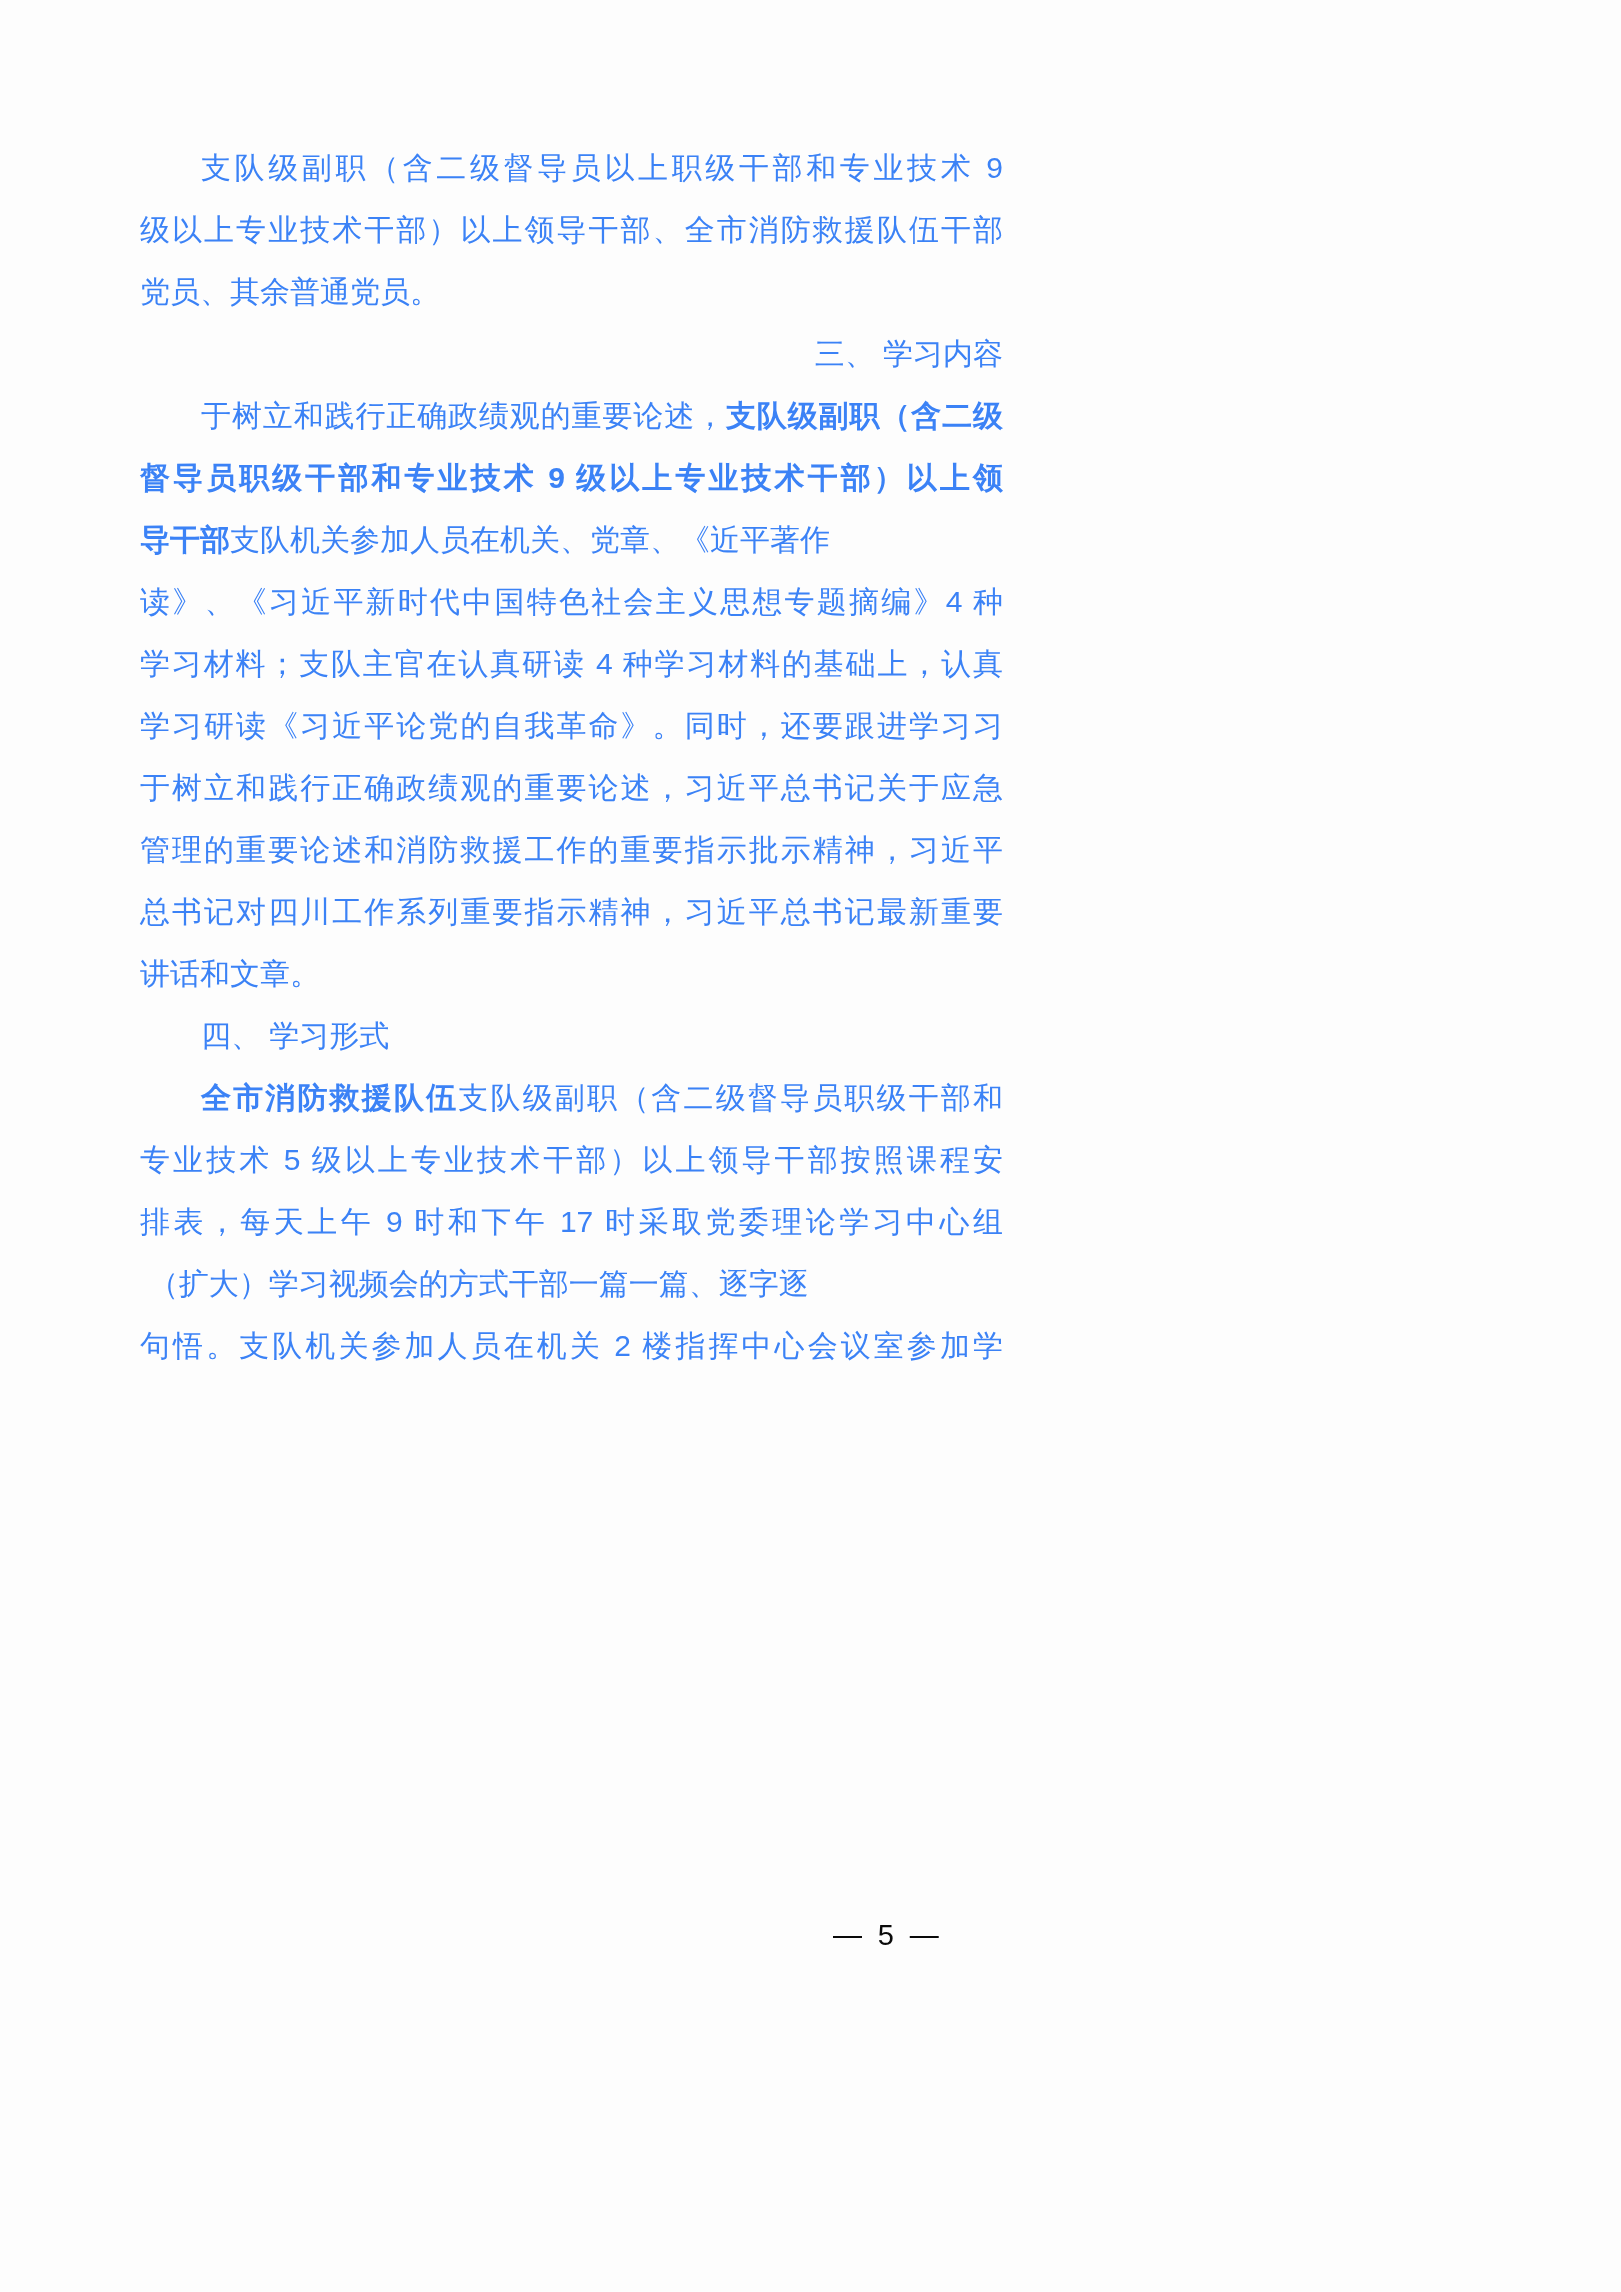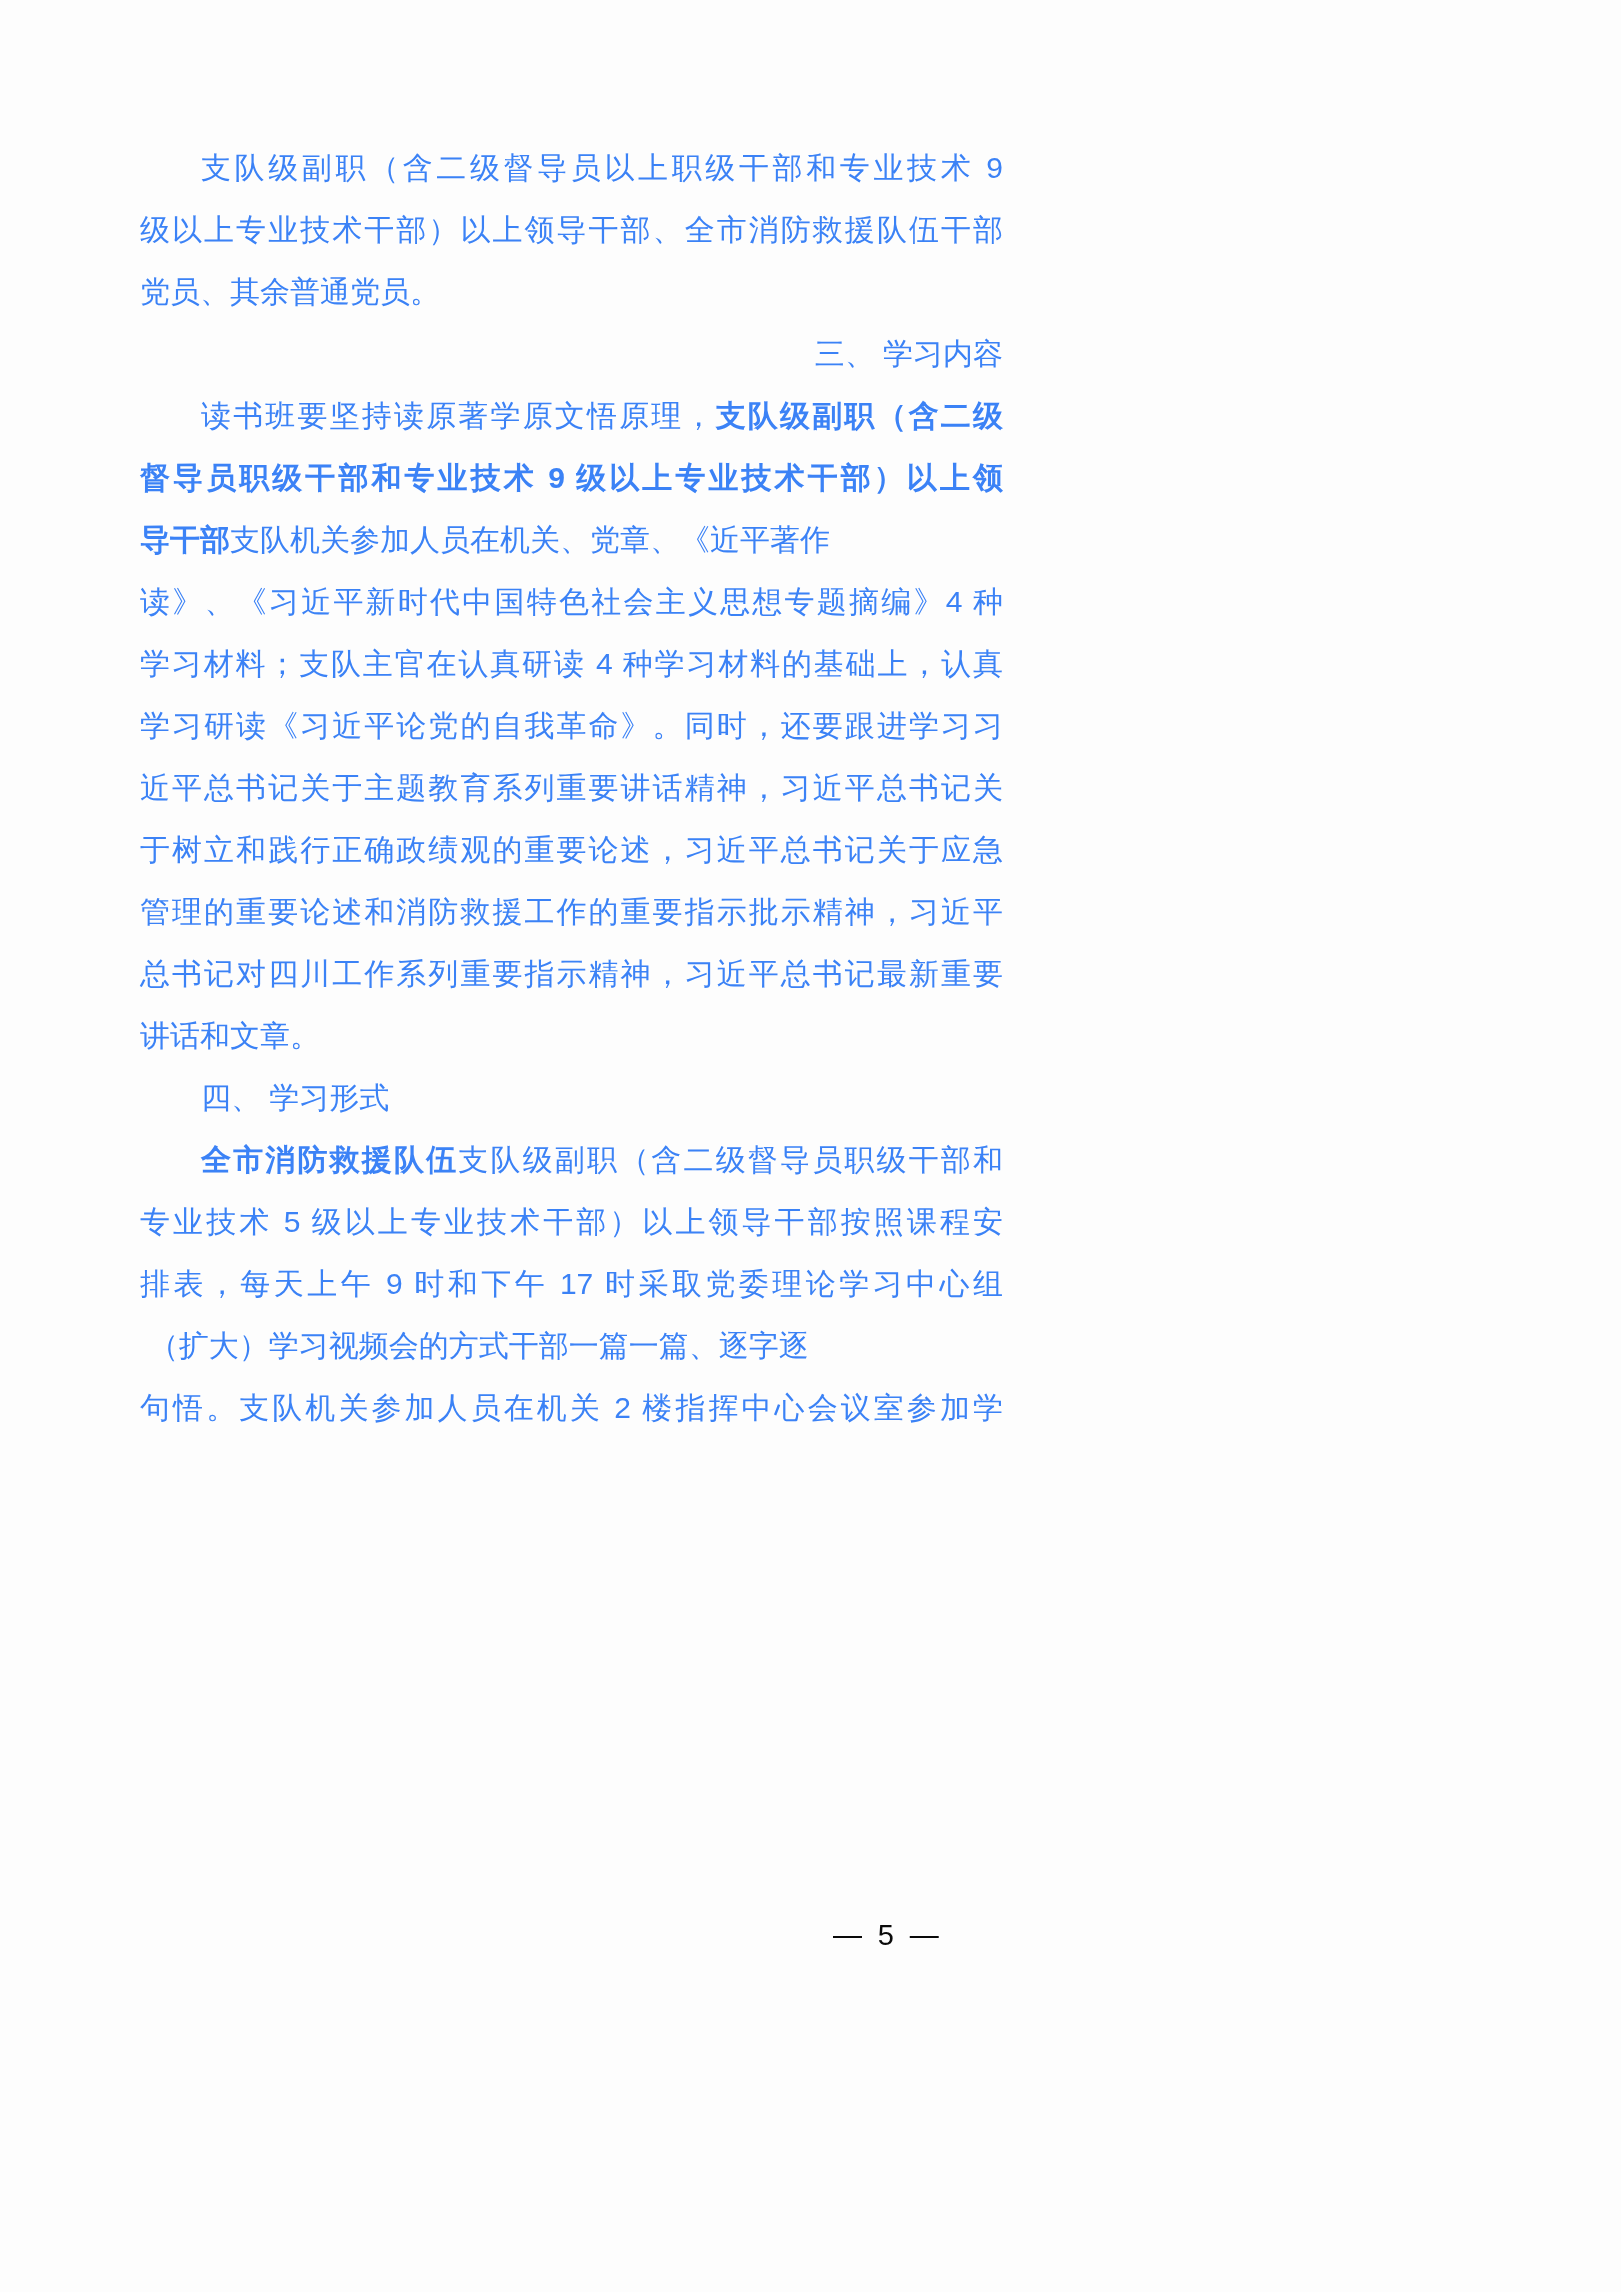--- a/index.html
+++ b/index.html
@@ -48,27 +48,26 @@
 </style>
 </head>
 <body>
 
 <div class="page">
   <div class="doc">
       <div class="line just" style="padding-left: 61px;"><span class="seg">支队级副职（含二级督导员以上职级干部和专业技术 9</span></div>
       <div class="line just"><span class="seg">级以上专业技术干部）以上领导干部、全市消防救援队伍干部</span></div>
       <div class="line"><span class="seg">党员、其余普通党员。</span></div>
       <div class="line heading" style="padding-left: 61px; text-align: right;"><span class="seg">三、 学习内容</span></div>
-      <div class="line just" style="padding-left: 61px;"><span class="seg">读书班要坚持读原著学原文悟原理，</span><span class="seg bold">支队级副职（含二级</span></div>
+      <div class="line just" style="padding-left: 61px;"><span class="seg">于树立和践行正确政绩观的重要论述，</span><span class="seg bold">支队级副职（含二级</span></div>
       <div class="line just"><span class="seg bold">督导员职级干部和专业技术 9 级以上专业技术干部）以上领</span></div>
       <div class="line"><span class="seg bold">导干部</span><span class="seg">支队机关参加人员在机关、党章、《近平著作</span></div>
       <div class="line just"><span class="seg">读》、《习近平新时代中国特色社会主义思想专题摘编》4 种</span></div>
       <div class="line just"><span class="seg">学习材料；支队主官在认真研读 4 种学习材料的基础上，认真</span></div>
       <div class="line just"><span class="seg">学习研读《习近平论党的自我革命》。同时，还要跟进学习习</span></div>
-      <div class="line just"><span class="seg">近平总书记关于主题教育系列重要讲话精神，习近平总书记关</span></div>
       <div class="line just"><span class="seg">于树立和践行正确政绩观的重要论述，习近平总书记关于应急</span></div>
       <div class="line just"><span class="seg">管理的重要论述和消防救援工作的重要指示批示精神，习近平</span></div>
       <div class="line just"><span class="seg">总书记对四川工作系列重要指示精神，习近平总书记最新重要</span></div>
       <div class="line"><span class="seg">讲话和文章。</span></div>
       <div class="line heading" style="padding-left: 61px;"><span class="seg">四、 学习形式</span></div>
       <div class="line just" style="padding-left: 61px;"><span class="seg bold">全市消防救援队伍</span><span class="seg">支队级副职（含二级督导员职级干部和</span></div>
       <div class="line just"><span class="seg">专业技术 5 级以上专业技术干部）以上领导干部按照课程安</span></div>
       <div class="line just"><span class="seg">排表，每天上午 9 时和下午 17 时采取党委理论学习中心组</span></div>
       <div class="line" style="padding-left: 8.8px;"><span class="seg">（扩大）学习视频会的方式干部一篇一篇、逐字逐</span></div>
       <div class="line just"><span class="seg">句悟。支队机关参加人员在机关 2 楼指挥中心会议室参加学</span></div>

